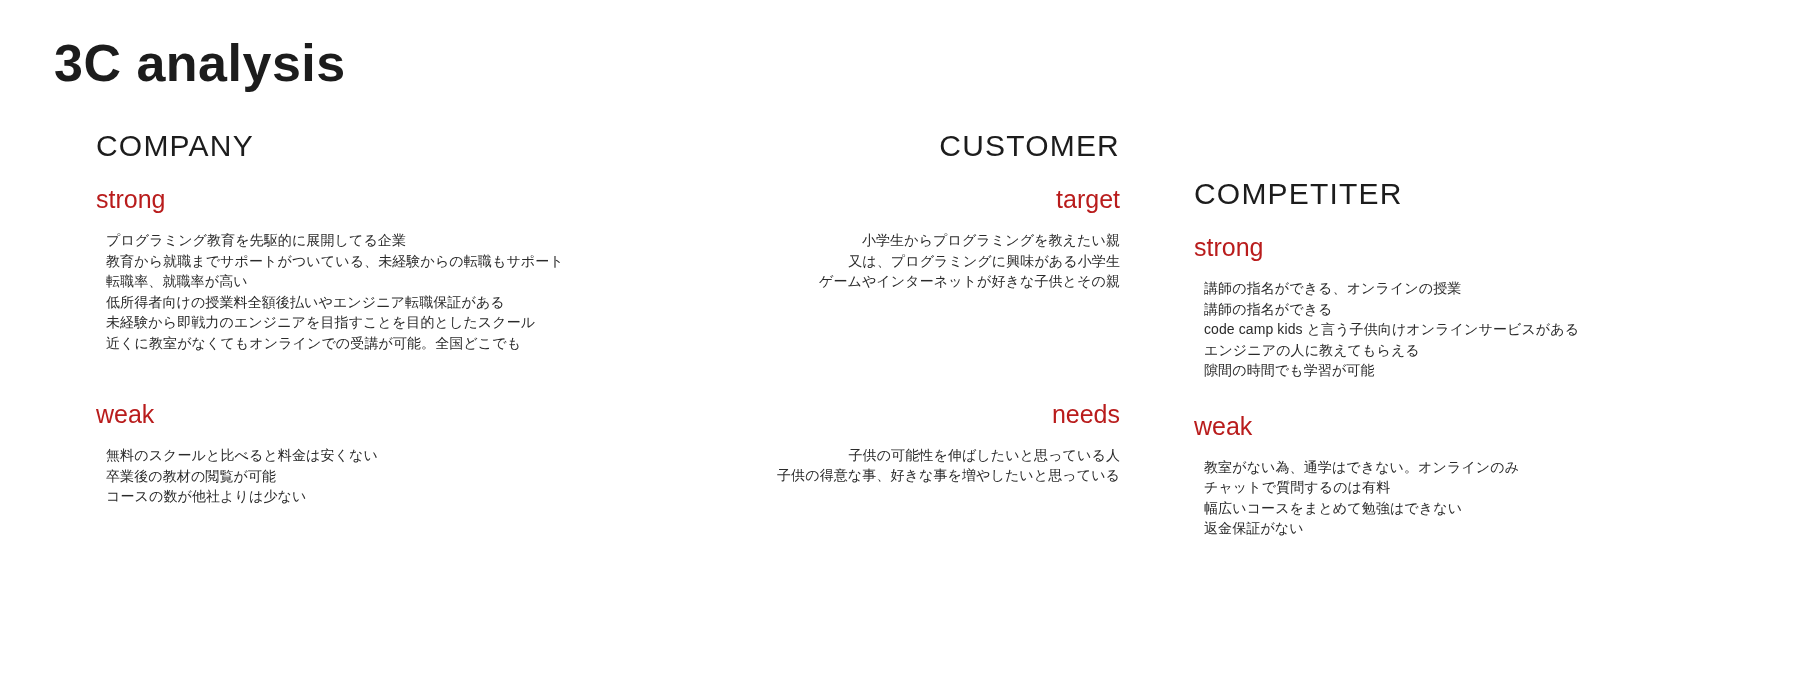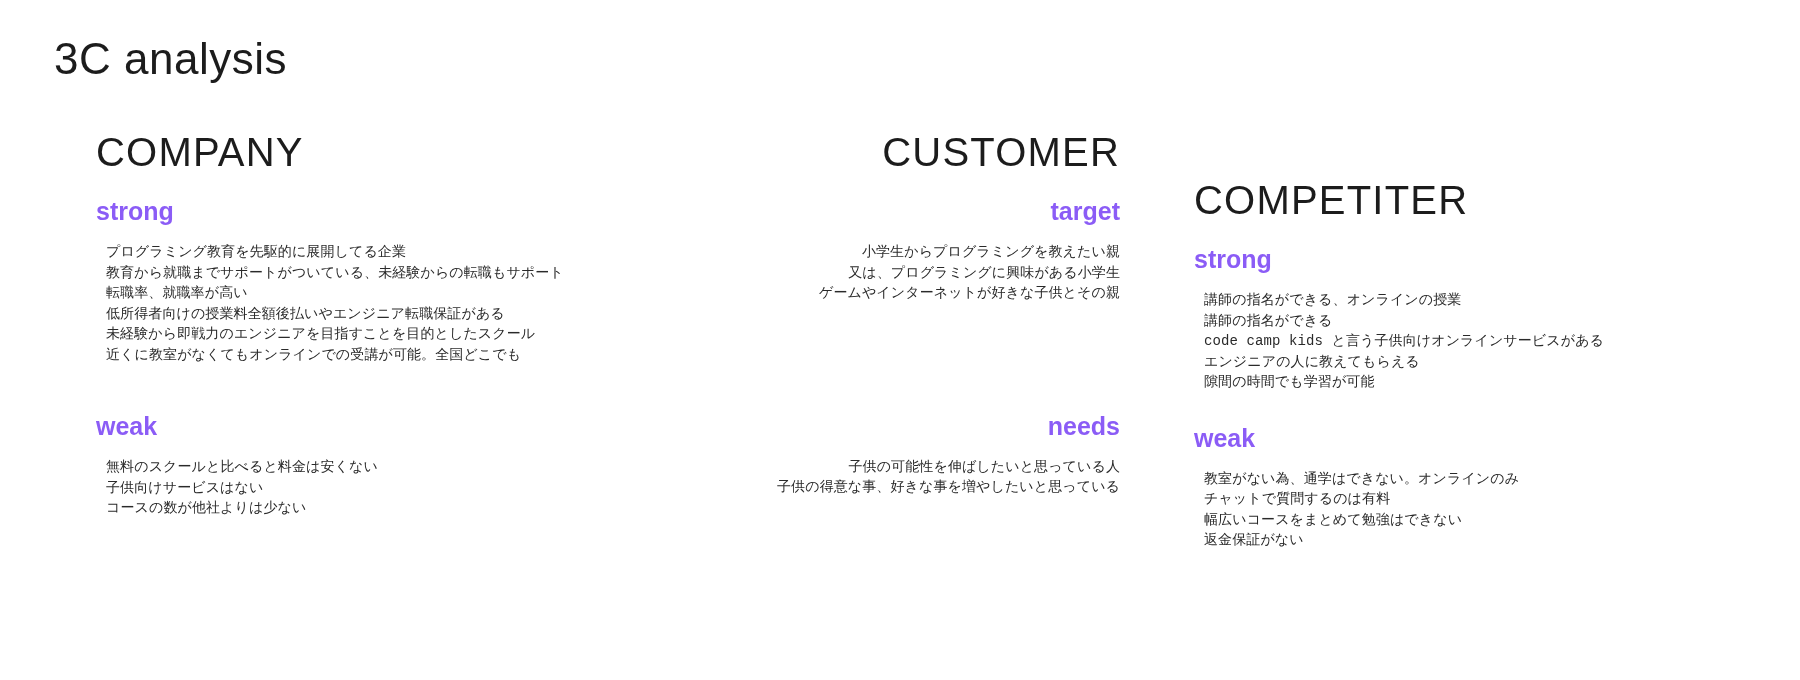--- a/index.html
+++ b/index.html
@@ -21,22 +21,22 @@
     height: 680px;
     background: #ffffff;
     box-sizing: border-box;
   }
 
   
   .slide-title {
     position: absolute;
     left: 54px;
     top: 34px;
-    font-size: 44px;
-    font-weight: 400;
+    font-size: 52px;
+    font-weight: 700;
     letter-spacing: 0.5px;
     color: #1c1c1c;
     line-height: 1.15;
     white-space: nowrap;
   }
 
   
   .columns {
     position: absolute;
     left: 0;
@@ -49,50 +49,49 @@
 
   .column {
     box-sizing: border-box;
     flex: 0 0 auto;
   }
   .column.col-0 { width: 560px; padding-left: 96px; }
   .column.col-1 { width: 560px; padding-left: 84px; text-align: right; }
   .column.col-2 { width: 680px; padding-left: 74px; margin-top: 48px; }
 
   .column-title {
-    font-size: 40px;
+    font-size: 30px;
     font-weight: 300;
     letter-spacing: 1.2px;
     color: #1c1c1c;
     line-height: 1.2;
     margin: 0 0 20px 0;
     white-space: nowrap;
   }
 
   .section {
     margin-bottom: 26px;
   }
   .section:last-child {
     margin-bottom: 0;
   }
 
   .section-title {
     font-size: 25px;
-    font-weight: 700;
-    color: #8b5cf6;
+    font-weight: 400;
+    color: #b91c1c;
     line-height: 1.2;
     margin: 0 0 16px 0;
     white-space: nowrap;
   }
 
   .section-list {
     margin: 0;
     padding: 0 0 0 10px;
     list-style: none;
-    font-family: Liberation Mono, monospace;
   }
 
   .section-list li {
     font-size: 14px;
     font-weight: 400;
     color: #2a2a2a;
     line-height: 20.5px;
     white-space: nowrap;
     letter-spacing: 0.1px;
   }
@@ -123,21 +122,21 @@
           <li>低所得者向けの授業料全額後払いやエンジニア転職保証がある</li>
           <li>未経験から即戦力のエンジニアを目指すことを目的としたスクール</li>
           <li>近くに教室がなくてもオンラインでの受講が可能。全国どこでも</li>
         </ul>
       </div>
 
       <div class="section gap-weak-company">
         <div class="section-title">weak</div>
         <ul class="section-list">
           <li>無料のスクールと比べると料金は安くない</li>
-          <li>子供向けサービスはない</li>
+          <li>卒業後の教材の閲覧が可能</li>
           <li>コースの数が他社よりは少ない</li>
         </ul>
       </div>
     </div>
 
     <div class="column col-1">
       <div class="column-title">CUSTOMER</div>
 
       <div class="section">
         <div class="section-title">target</div>

